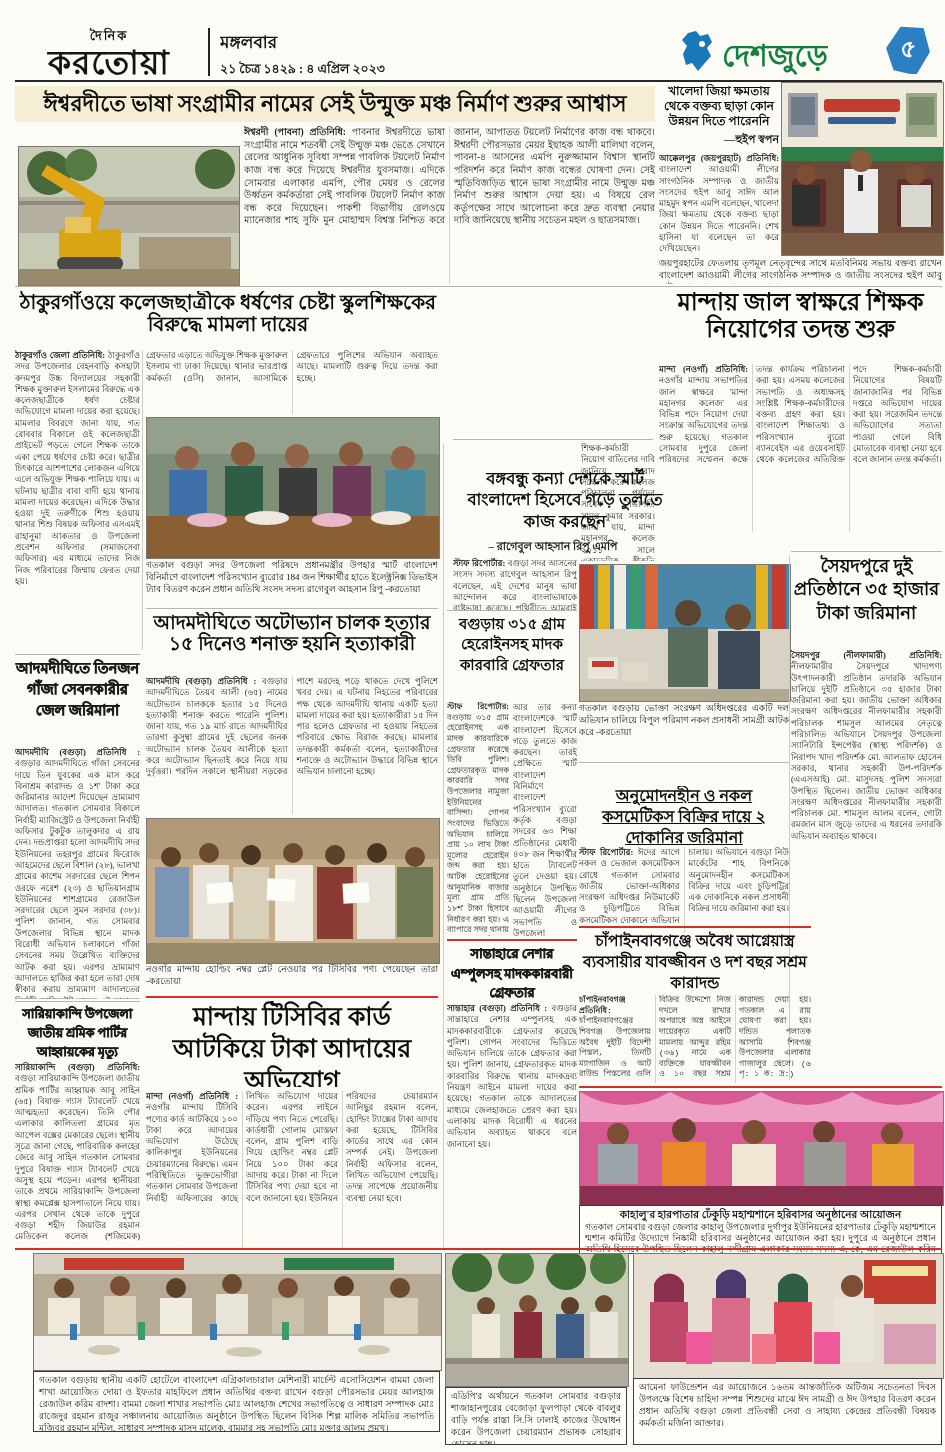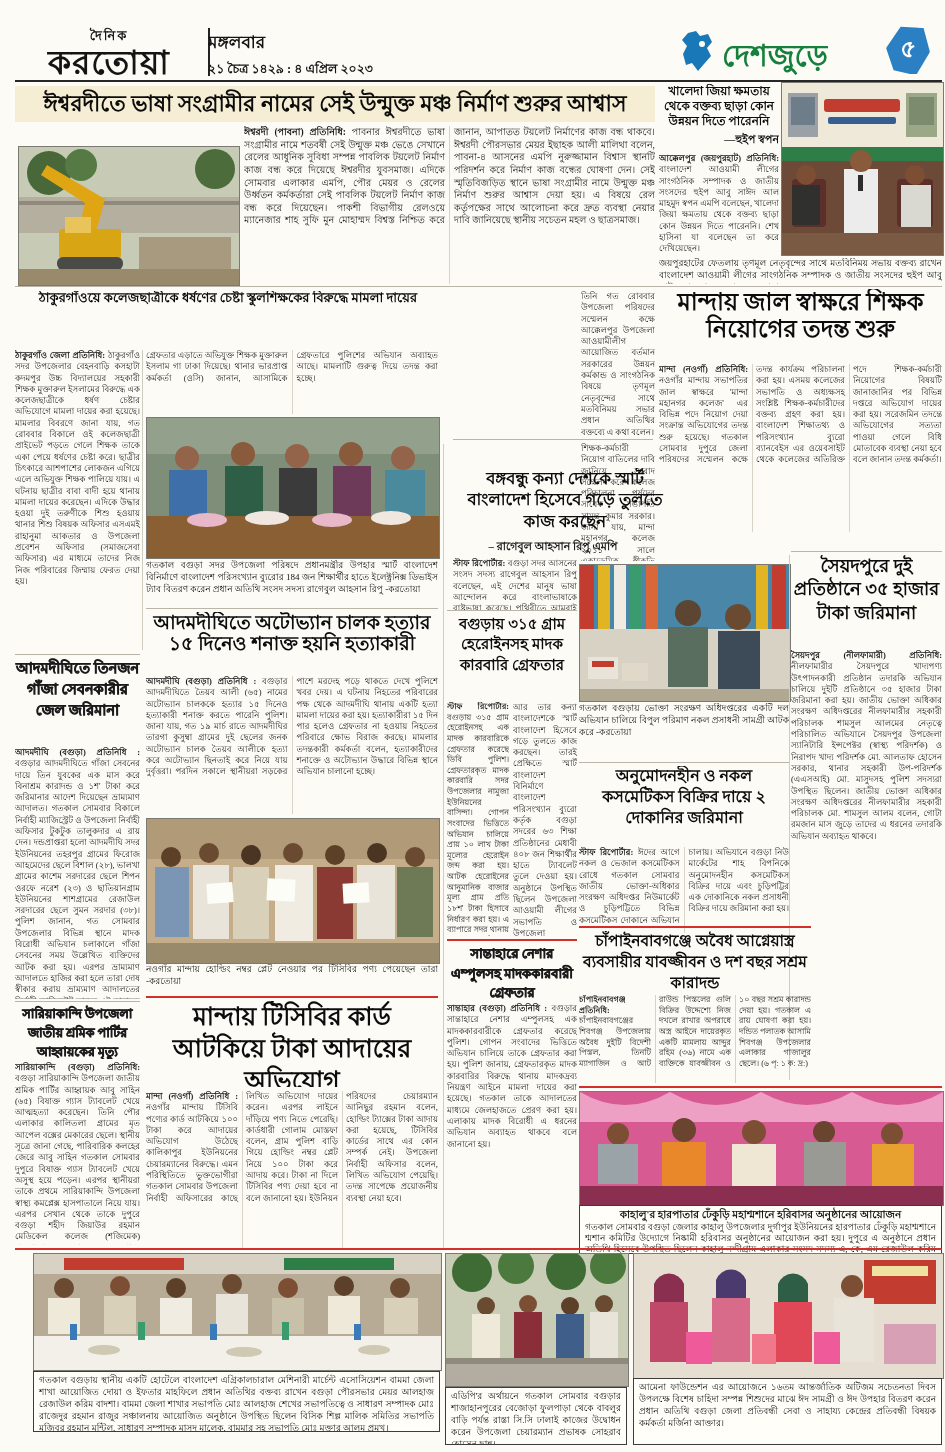--- a/index.html
+++ b/index.html
@@ -37,21 +37,21 @@
 </head>
 <body>
 
 <div id="page">
 
   <div class="abs" style="left:18px;top:26px;width:182px;">
     <div class="logo-top">দৈনিক</div>
     <div class="logo-main">করতোয়া</div>
   </div>
   <div class="abs" style="left:208px;top:28px;width:2px;height:48px;background:#222;"></div>
-  <div class="abs" style="left:208px;top:29px;width:260px;">
+  <div class="abs" style="left:220px;top:29px;width:260px;">
     <div class="day">মঙ্গলবার</div>
     <div class="dateline">২১ চৈত্র ১৪২৯ : ৪ এপ্রিল ২০২৩</div>
   </div>
   <div class="abs" style="left:678px;top:30px;width:40px;height:42px;">
     <svg viewBox="0 0 40 42">
         <path d="M10 3 L18 1 L22 6 L30 4 L34 12 L29 18 L33 26 L26 34 L20 41 L14 33 L8 35 L5 24 L9 16 L4 10 Z" fill="#1878b8"></path>
         <circle cx="24" cy="14" r="3" fill="#fcfbf6"></circle>
       </svg>
   </div>
   <div class="abs section-word" style="left:722px;top:32px;color:#15803d;">দেশজুড়ে</div>
@@ -115,21 +115,21 @@
       <circle cx="24" cy="92" r="10" fill="#7c4f35"></circle>
         <rect x="10" y="102" width="28" height="40" fill="#30302e"></rect>
       <circle cx="133" cy="92" r="10" fill="#7c4f35"></circle>
         <rect x="119" y="102" width="30" height="42" fill="#d9d9d2"></rect>
       <rect y="150" width="161" height="22" fill="#7a5a42"></rect>
     </svg>
   </div>
   <div class="abs cap" style="left:659px;top:258px;width:283px;height:26px;">জয়পুরহাটের ফেতলায় তৃণমূল নেতৃবৃন্দের সাথে মতবিনিময় সভায় বক্তব্য রাখেন বাংলাদেশ আওয়ামী লীগের সাংগঠনিক সম্পাদক ও জাতীয় সংসদের হুইপ আবু সাঈদ আল মাহমুদ স্বপন    -করতোয়া</div>
   <div class="gray-rule" style="left:15px;top:286px;width:927px;"></div>
 
-  <div class="abs hl" style="left:15px;top:291px;width:426px;height:54px;font-size:13px;">ঠাকুরগাঁওয়ে কলেজছাত্রীকে ধর্ষণের চেষ্টা স্কুলশিক্ষকের বিরুদ্ধে মামলা দায়ের</div>
+  <div class="abs hl" style="left:15px;top:291px;width:426px;height:54px;font-size:20px;">ঠাকুরগাঁওয়ে কলেজছাত্রীকে ধর্ষণের চেষ্টা স্কুলশিক্ষকের বিরুদ্ধে মামলা দায়ের</div>
   <div class="abs" style="left:15px;top:350px;width:125px;height:302px;">
     <p class="bt s85">
       <b>ঠাকুরগাঁও জেলা প্রতিনিধি:</b>
       <span>ঠাকুরগাঁও সদর উপজেলার বেহনবাড়ি কসহাটা কদমপুর উচ্চ বিদ্যালয়ের সহকারী শিক্ষক মুক্তারুল ইসলামের বিরুদ্ধে এক কলেজছাত্রীকে ধর্ষণ চেষ্টার অভিযোগে মামলা দায়ের করা হয়েছে। মামলার বিবরণে জানা যায়, গত রোববার বিকালে ওই কলেজছাত্রী প্রাইভেট পড়তে গেলে শিক্ষক তাকে একা পেয়ে ধর্ষণের চেষ্টা করে। ছাত্রীর চিৎকারে আশপাশের লোকজন এগিয়ে এলে অভিযুক্ত শিক্ষক পালিয়ে যায়। এ ঘটনায় ছাত্রীর বাবা বাদী হয়ে থানায় মামলা দায়ের করেছেন। এদিকে উদ্ধার হওয়া দুই তরুণীকে শিশু হওয়ায় থানার শিশু বিষয়ক অফিসার এসএমই রাহানুমা আকতার ও উপজেলা প্রবেশন অফিসার (সমাজসেবা অফিসার) এর মাধ্যমে তাদের নিজ নিজ পরিবারের জিম্মায় ফেরত দেয়া হয়।</span>
     </p>
   </div>
   <div class="abs" style="left:146px;top:350px;width:292px;height:64px;">
     <p class="bt s85 cols2" style="height:64px;">গ্রেফতার এড়াতে অভিযুক্ত শিক্ষক মুক্তারুল ইসলাম গা ঢাকা দিয়েছে। থানার ভারপ্রাপ্ত কর্মকর্তা (ওসি) জানান, আসামিকে গ্রেফতারে পুলিশের অভিযান অব্যাহত আছে। মামলাটি গুরুত্ব দিয়ে তদন্ত করা হচ্ছে।</p>
   </div>
   <div class="vr" style="left:142px;top:350px;height:300px;"></div>
@@ -150,21 +150,20 @@
         <rect x="238" y="52" width="40" height="48" fill="#4a8a9c"></rect>
       <rect y="98" width="292" height="42" fill="#8a5f34"></rect>
       <ellipse cx="60" cy="102" rx="20" ry="7" fill="#e8b7c8"></ellipse>
         <ellipse cx="120" cy="100" rx="22" ry="7" fill="#f0e7e0"></ellipse>
       <ellipse cx="185" cy="102" rx="20" ry="7" fill="#e8b7c8"></ellipse>
         <ellipse cx="244" cy="100" rx="20" ry="7" fill="#f0e7e0"></ellipse>
     </svg>
   </div>
   <div class="abs cap s95" style="left:146px;top:560px;width:292px;height:46px;">গতকাল বগুড়া সদর উপজেলা পরিষদে প্রধানমন্ত্রীর উপহার স্মার্ট বাংলাদেশ বিনির্মাণে বাংলাদেশ পরিসংখ্যান ব্যুরোর 184 জন শিক্ষার্থীর হাতে ইলেক্ট্রনিক্স ডিভাইস ট্যাব বিতরণ করেন প্রধান অতিথি সংসদ সদস্য রাগেবুল আহসান রিপু    -করতোয়া</div>
 
-  <div class="abs bt s85" style="left:581px;top:291px;width:74px;height:148px;">তিনি গত রোববার উপজেলা পরিষদের সম্মেলন কক্ষে আক্কেলপুর উপজেলা আওয়ামীলীগ আয়োজিত বর্তমান সরকারের উন্নয়ন কর্মকান্ড ও সাংগঠনিক বিষয়ে তৃণমূল নেতৃবৃন্দের সাথে মতবিনিময় সভার প্রধান অতিথির বক্তব্যে এ কথা বলেন।</div>
   <div class="abs bt s85" style="left:581px;top:443px;width:74px;height:118px;">শিক্ষক-কর্মচারী নিয়োগ বাতিলের দাবি জানিয়ে সংবাদ সম্মেলন করেন কলেজ পরিচালনা পর্ষদের সাবেক সভাপতি সামন্ত কুমার সরকার। জানা যায়, মান্দা মহানগর কলেজ ২০১১ সালে একাডেমিক স্বীকৃতি লাভ করে। ২০১৮ সাল পর্যন্ত পরিচালনার দায়িত্ব পালন করেন সামন্ত কুমার। কলেজের বিভিন্ন পদে ৩০ জন শিক্ষক-কর্মচারী নিয়োগের অভিযোগ উল্লেখ করা হয়।</div>
 
   <div class="abs hl" style="left:659px;top:289px;width:283px;height:70px;font-size:24px;">মান্দায় জাল স্বাক্ষরে শিক্ষক নিয়োগের তদন্ত শুরু</div>
   <div class="abs" style="left:659px;top:364px;width:283px;height:168px;">
     <p class="bt s85 cols3" style="height:168px;">
       <b>মান্দা (নওগাঁ) প্রতিনিধি:</b>
       <span>নওগাঁর মান্দায় সভাপতির জাল স্বাক্ষরে 'মান্দা মহানগর কলেজ' এর বিভিন্ন পদে নিয়োগ দেয়া সংক্রান্ত অভিযোগের তদন্ত শুরু হয়েছে। গতকাল সোমবার দুপুরে জেলা পরিষদের সম্মেলন কক্ষে তদন্ত কার্যক্রম পরিচালনা করা হয়। এসময় কলেজের সভাপতি ও অধ্যক্ষসহ সংশ্লিষ্ট শিক্ষক-কর্মচারীদের বক্তব্য গ্রহণ করা হয়। বাংলাদেশ শিক্ষাতথ্য ও পরিসংখ্যান ব্যুরো ব্যানবেইস এর ওয়েবসাইট থেকে কলেজের অতিরিক্ত পদে শিক্ষক-কর্মচারী নিয়োগের বিষয়টি জানাজানির পর বিভিন্ন দপ্তরে অভিযোগ দায়ের করা হয়। সরেজমিন তদন্তে অভিযোগের সত্যতা পাওয়া গেলে বিধি মোতাবেক ব্যবস্থা নেয়া হবে বলে জানান তদন্ত কর্মকর্তা।</span>
     </p>
   </div>
 
@@ -204,21 +203,21 @@
       <circle cx="158" cy="52" r="13" fill="#6b4a32"></circle>
         <rect x="138" y="66" width="42" height="58" fill="#3d4a58"></rect>
       <rect x="8" y="92" width="30" height="22" fill="#e8e4da"></rect>
         <rect x="12" y="96" width="22" height="6" fill="#c23c30"></rect>
       <rect x="42" y="98" width="26" height="18" fill="#e0d8c8"></rect>
       <rect y="124" width="210" height="12" fill="#b0a890"></rect>
     </svg>
   </div>
   <div class="abs cap" style="left:579px;top:703px;width:210px;height:62px;">গতকাল বগুড়ায় ভোক্তা সংরক্ষণ অধিদপ্তরের একটি দল অভিযান চালিয়ে বিপুল পরিমাণ নকল প্রসাধনী সামগ্রী আটক করে    -করতোয়া</div>
   <div class="gray-rule" style="left:579px;top:762px;width:210px;"></div>
-  <div class="abs hl" style="left:579px;top:766px;width:210px;height:78px;font-size:16px;line-height:1.3;">অনুমোদনহীন ও নকল কসমেটিকস বিক্রির দায়ে ২ দোকানির জরিমানা</div>
+  <div class="abs hl" style="left:579px;top:786px;width:210px;height:78px;font-size:16px;line-height:1.3;text-decoration:underline;">অনুমোদনহীন ও নকল কসমেটিকস বিক্রির দায়ে ২ দোকানির জরিমানা</div>
   <div class="abs" style="left:579px;top:847px;width:210px;height:86px;">
     <p class="bt s85 cols2" style="height:86px;">
       <b>স্টাফ রিপোর্টার:</b>
       <span>ঈদের আগে নকল ও ভেজাল কসমেটিকস রোধে গতকাল সোমবার জাতীয় ভোক্তা-অধিকার সংরক্ষণ অধিদপ্তর নিউমার্কেট ও চুড়িপট্টিতে বিভিন্ন কসমেটিকস দোকানে অভিযান চালায়। অভিযানে বগুড়া নিউ মার্কেটের শাহ বিপনিকে অনুমোদনহীন কসমেটিকস বিক্রির দায়ে এবং চুড়িপট্টির এক দোকানিকে নকল প্রসাধনী বিক্রির দায়ে জরিমানা করা হয়। জব্দকৃত নকল প্রসাধনী সামগ্রী ধ্বংস করা হয়।</span>
     </p>
   </div>
 
   <div class="gray-rule" style="left:791px;top:551px;width:151px;"></div>
   <div class="abs hl" style="left:791px;top:555px;width:151px;height:92px;font-size:18px;line-height:1.3;">সৈয়দপুরে দুই প্রতিষ্ঠানে ৩৫ হাজার টাকা জরিমানা</div>
   <div class="abs" style="left:791px;top:650px;width:151px;height:430px;">
@@ -296,21 +295,21 @@
   <div class="abs" style="left:447px;top:1003px;width:130px;height:247px;">
     <p class="bt s85">
       <b>সান্তাহার (বগুড়া) প্রতিনিধি :</b>
       <span>বগুড়ার সান্তাহারে নেশার এম্পুলসহ এক মাদককারবারীকে গ্রেফতার করেছে পুলিশ। গোপন সংবাদের ভিত্তিতে অভিযান চালিয়ে তাকে গ্রেফতার করা হয়। পুলিশ জানায়, গ্রেফতারকৃত মাদক কারবারির বিরুদ্ধে থানায় মাদকদ্রব্য নিয়ন্ত্রণ আইনে মামলা দায়ের করা হয়েছে। গতকাল তাকে আদালতের মাধ্যমে জেলহাজতে প্রেরণ করা হয়। এলাকায় মাদক বিরোধী এ ধরনের অভিযান অব্যাহত থাকবে বলে জানানো হয়।</span>
     </p>
   </div>
   <div class="vr" style="left:443px;top:444px;height:806px;"></div>
 
   <div class="red-rule" style="left:579px;top:926px;width:232px;"></div>
   <div class="abs hl" style="left:579px;top:931px;width:232px;height:60px;font-size:15.5px;line-height:1.35;">চাঁপাইনবাবগঞ্জে অবৈধ আগ্নেয়াস্ত্র ব্যবসায়ীর যাবজ্জীবন ও দশ বছর সশ্রম কারাদন্ড</div>
-  <div class="abs" style="left:579px;top:995px;width:232px;height:88px;">
+  <div class="abs" style="left:579px;top:995px;width:232px;height:88px;font-family:Liberation Mono, monospace;">
     <p class="bt s8 cols3" style="height:88px;">
       <b>চাঁপাইনবাবগঞ্জ প্রতিনিধি:</b>
       <span>চাঁপাইনবাবগঞ্জের শিবগঞ্জ উপজেলায় অবৈধ দুইটি বিদেশী পিস্তল, তিনটি ম্যাগাজিন ও আট রাউন্ড পিস্তলের গুলি বিক্রির উদ্দেশ্যে নিজ দখলে রাখার অপরাধে অস্ত্র আইনে দায়েরকৃত একটি মামলায় আব্দুর রহিম (৩৬) নামে এক ব্যক্তিকে যাবজ্জীবন ও ১০ বছর সশ্রম কারাদন্ড দেয়া হয়। গতকাল এ রায় ঘোষণা করা হয়। দন্ডিত পলাতক আসামি শিবগঞ্জ উপজেলার এলাকার গাজালুর ছেলে। (৬ পৃ: ১ ক: দ্র:)</span>
     </p>
   </div>
 
   <div class="red-rule" style="left:579px;top:1086px;width:363px;"></div>
   <div class="abs photo" style="left:579px;top:1091px;width:363px;height:113px;">
     <svg viewBox="0 0 363 113" preserveAspectRatio="none">
       <rect width="363" height="113" fill="#d85a92"></rect>

